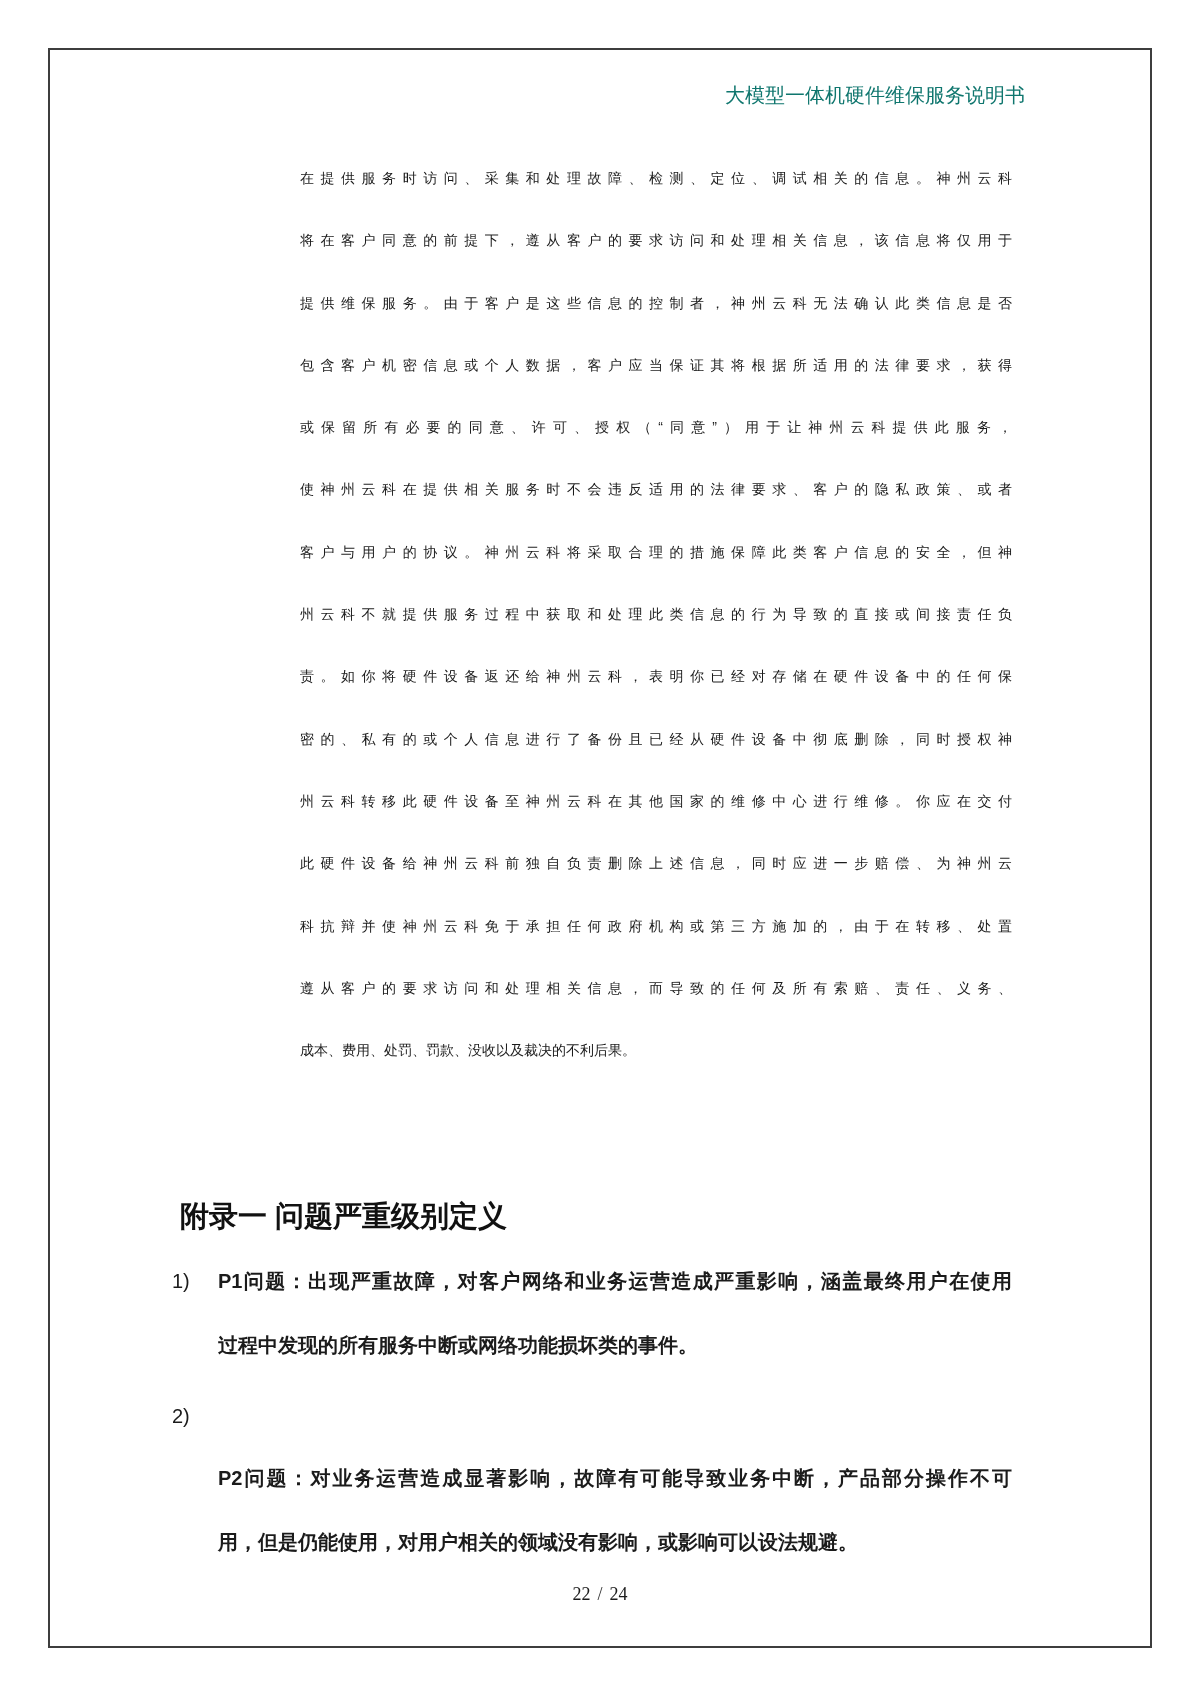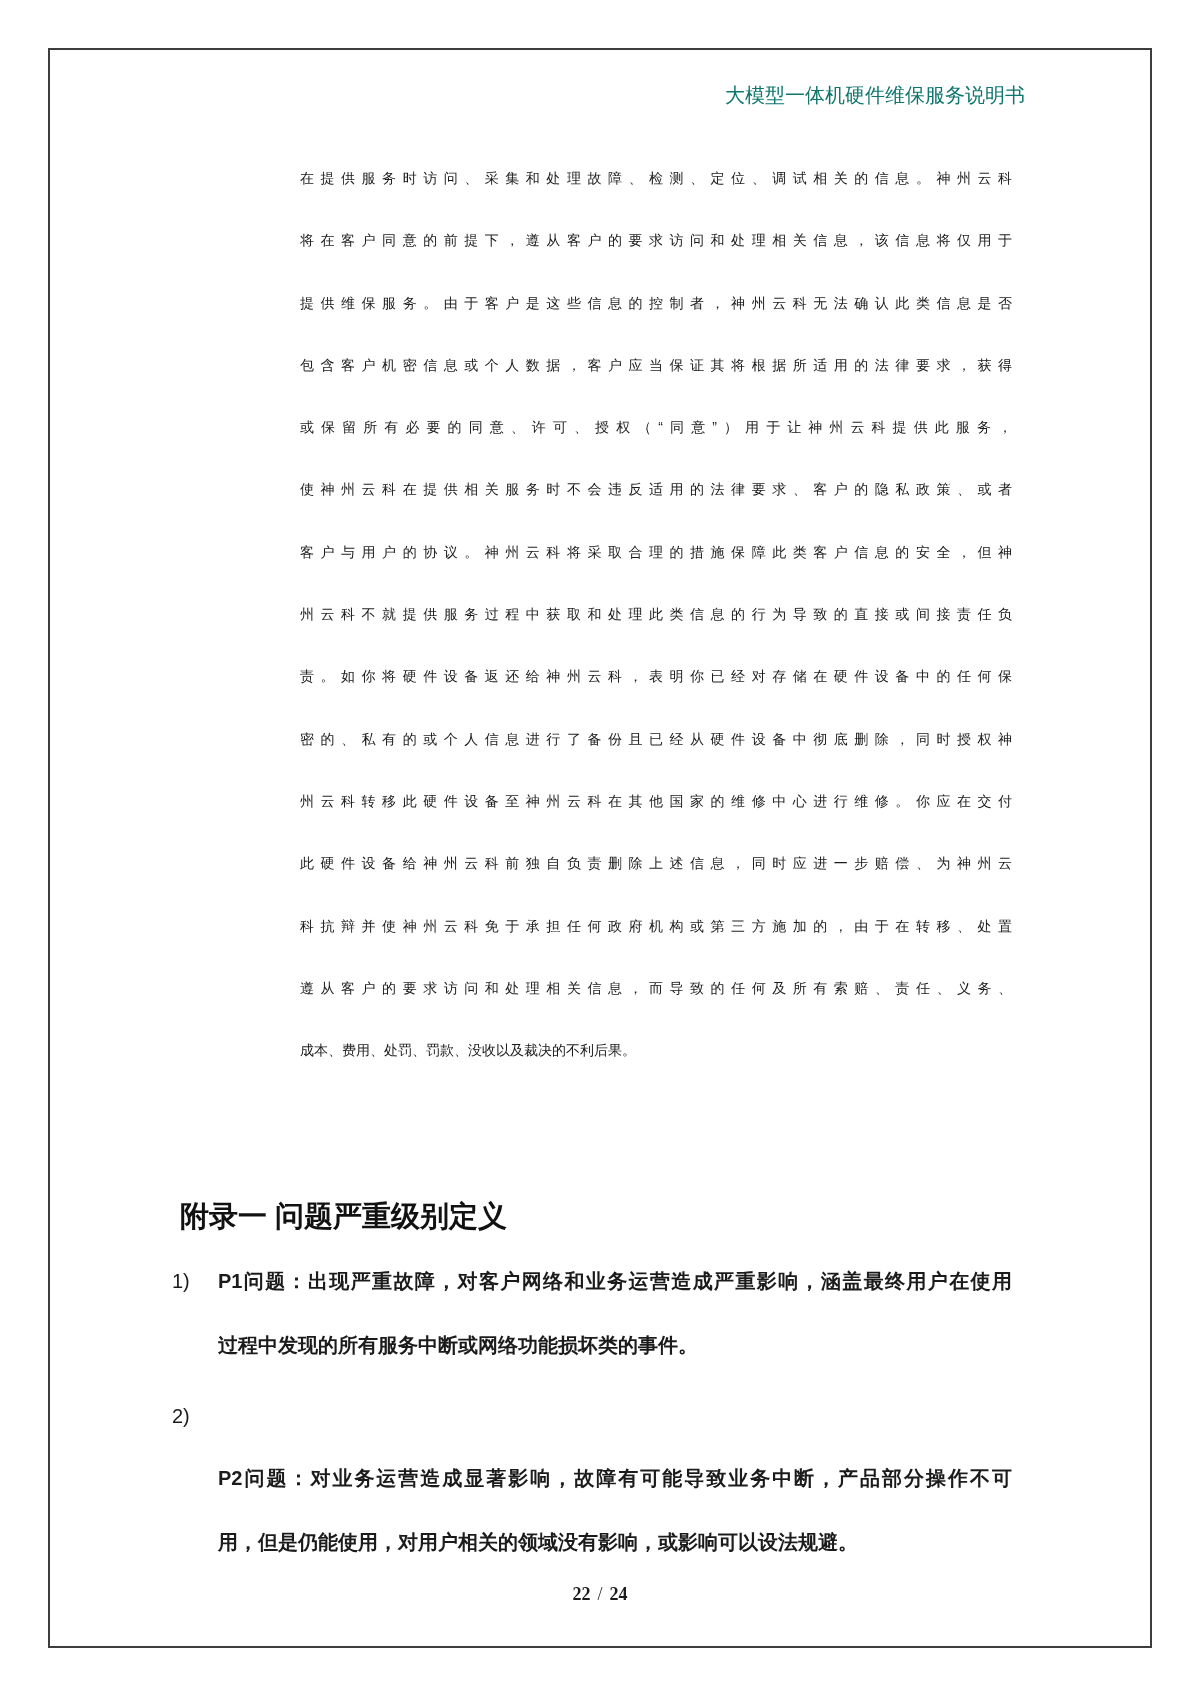--- a/index.html
+++ b/index.html
@@ -90,21 +90,21 @@
 
   
   .doc-footer {
     left: 0; top: 1584px;
     width: 1200px;
     text-align: center;
     font-family: "Liberation Serif", serif;
     font-size: 18px;
     color: #1b1b1b;
   }
-  .doc-footer .pg { font-weight: bold; }
+  .doc-footer .pg { font-weight: normal; }
   .doc-footer .sep { font-weight: normal; margin: 0 7px; color: #333; }
 </style>
 </head>
 <body>
 
 <div class="abs page-border"></div>
 
 <div class="abs doc-header">大模型一体机硬件维保服务说明书</div>
 
 <div class="abs paragraph">

